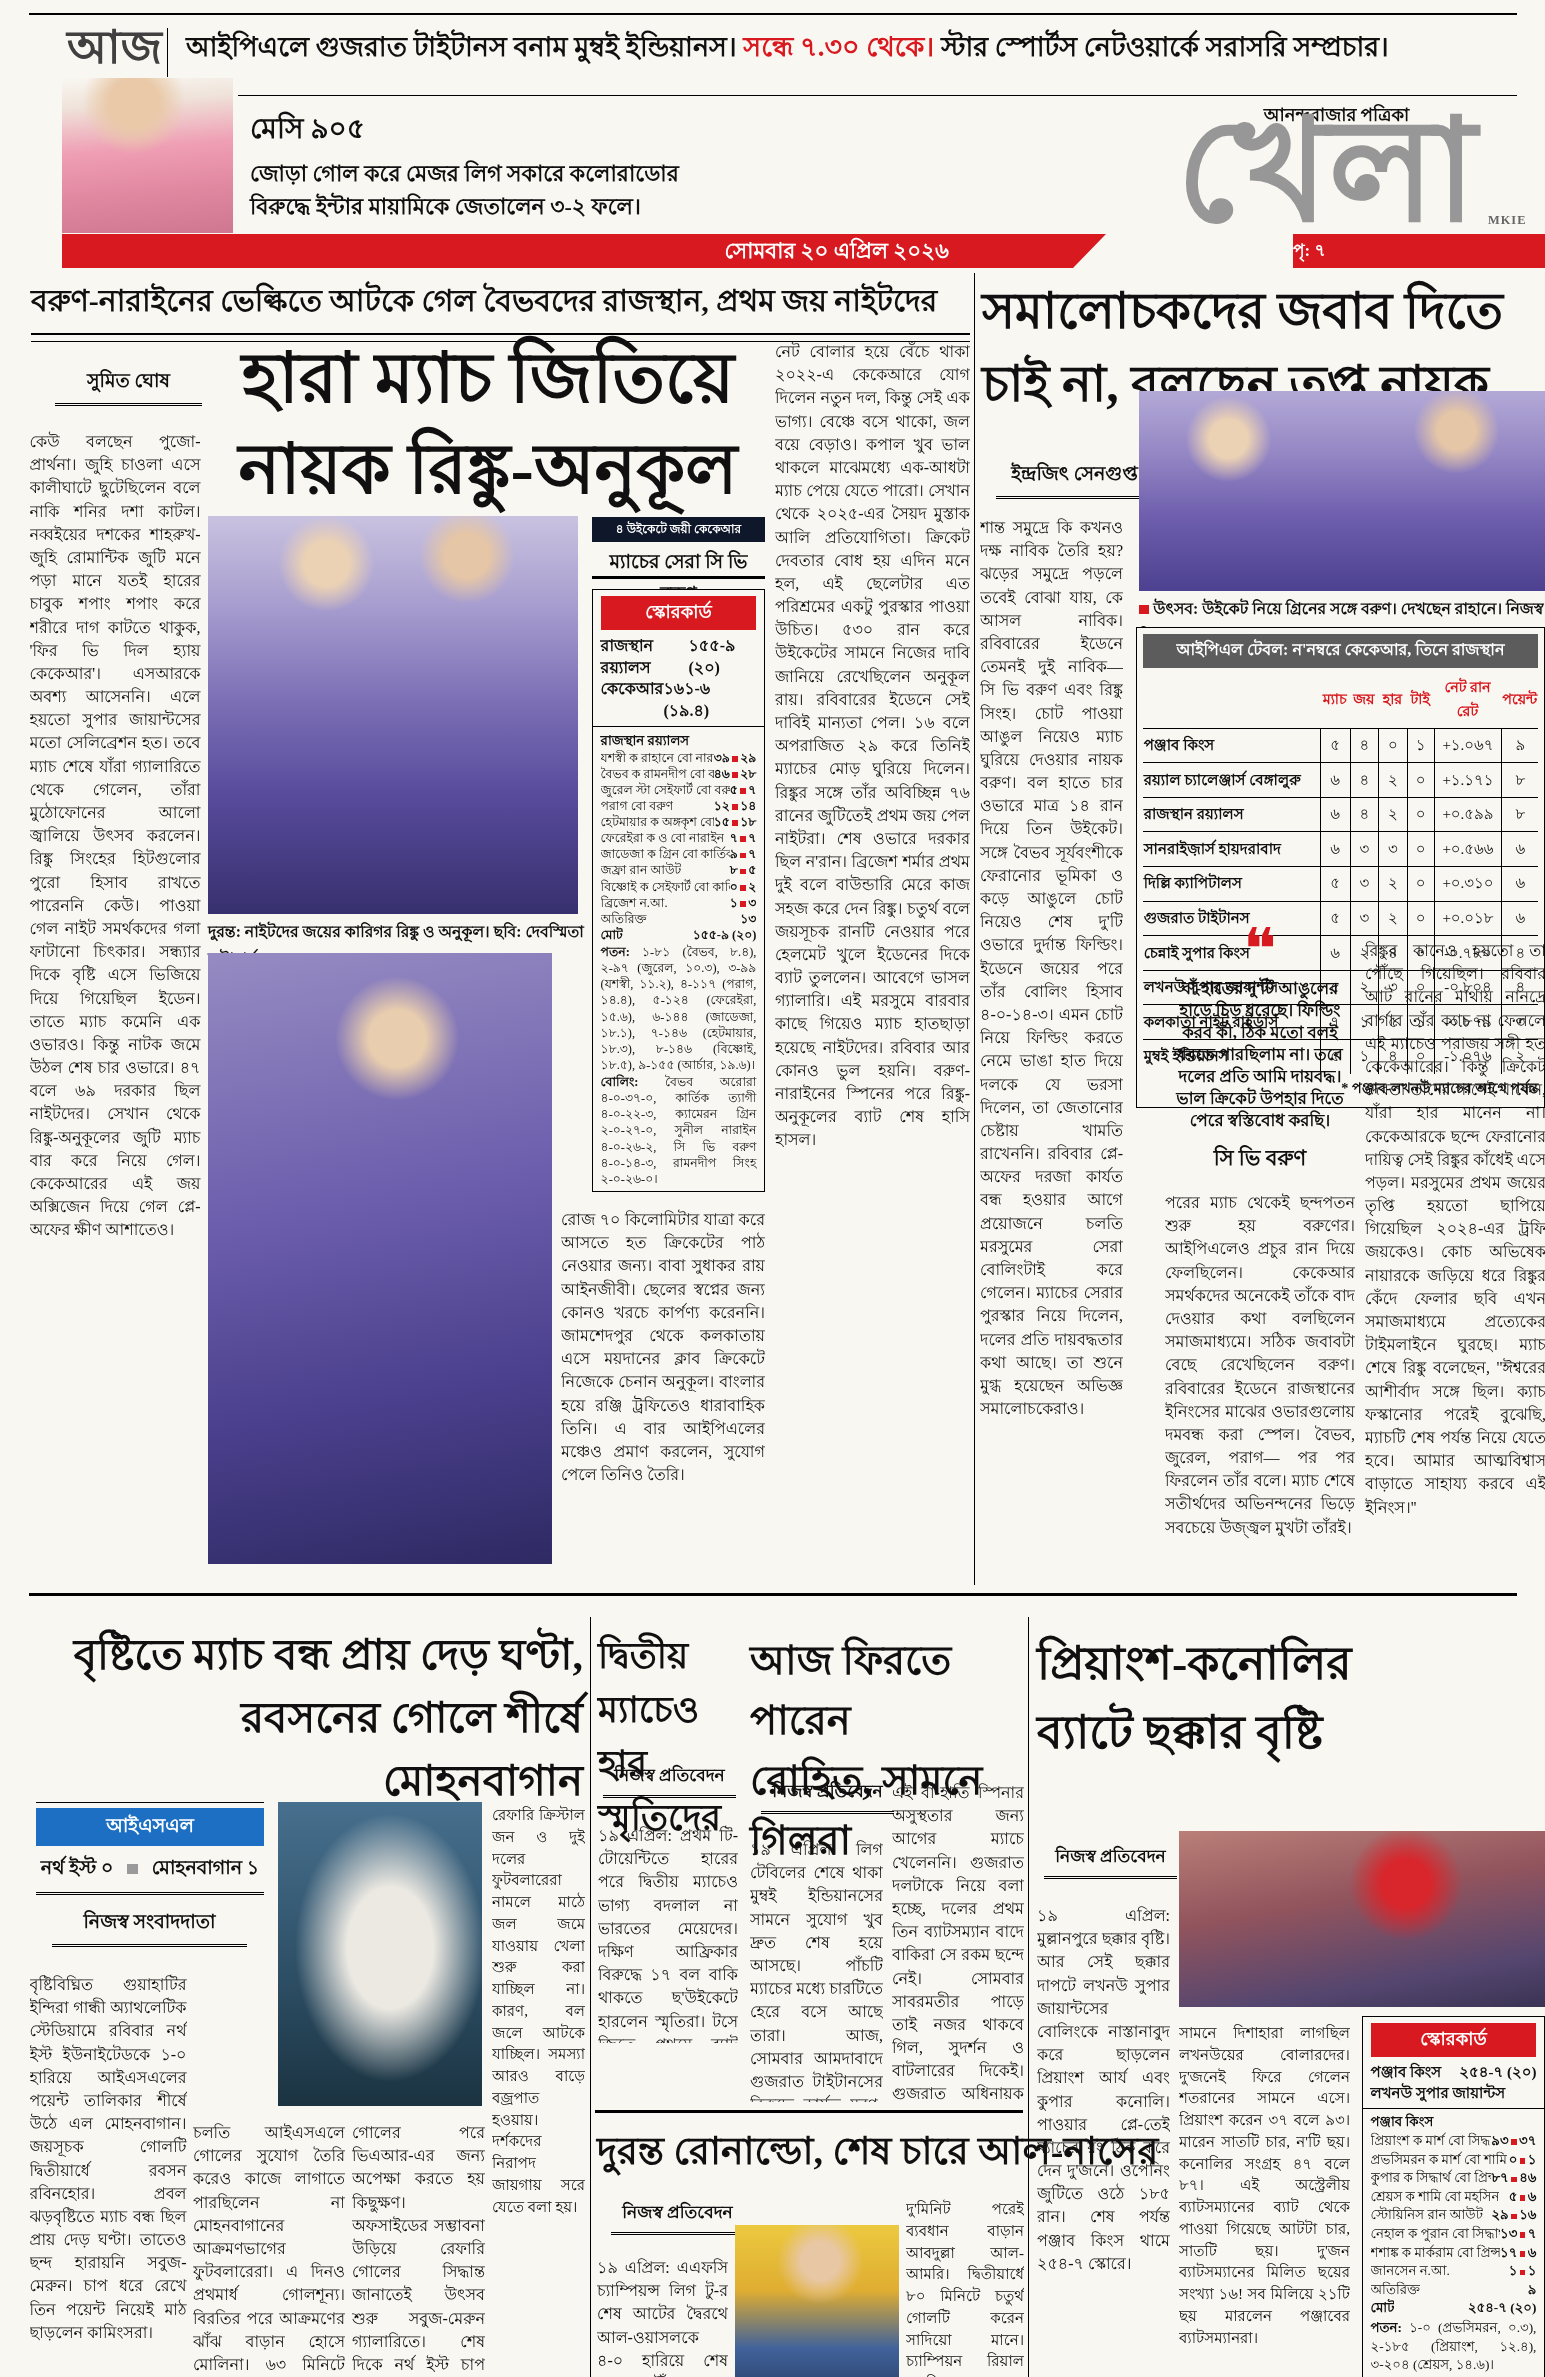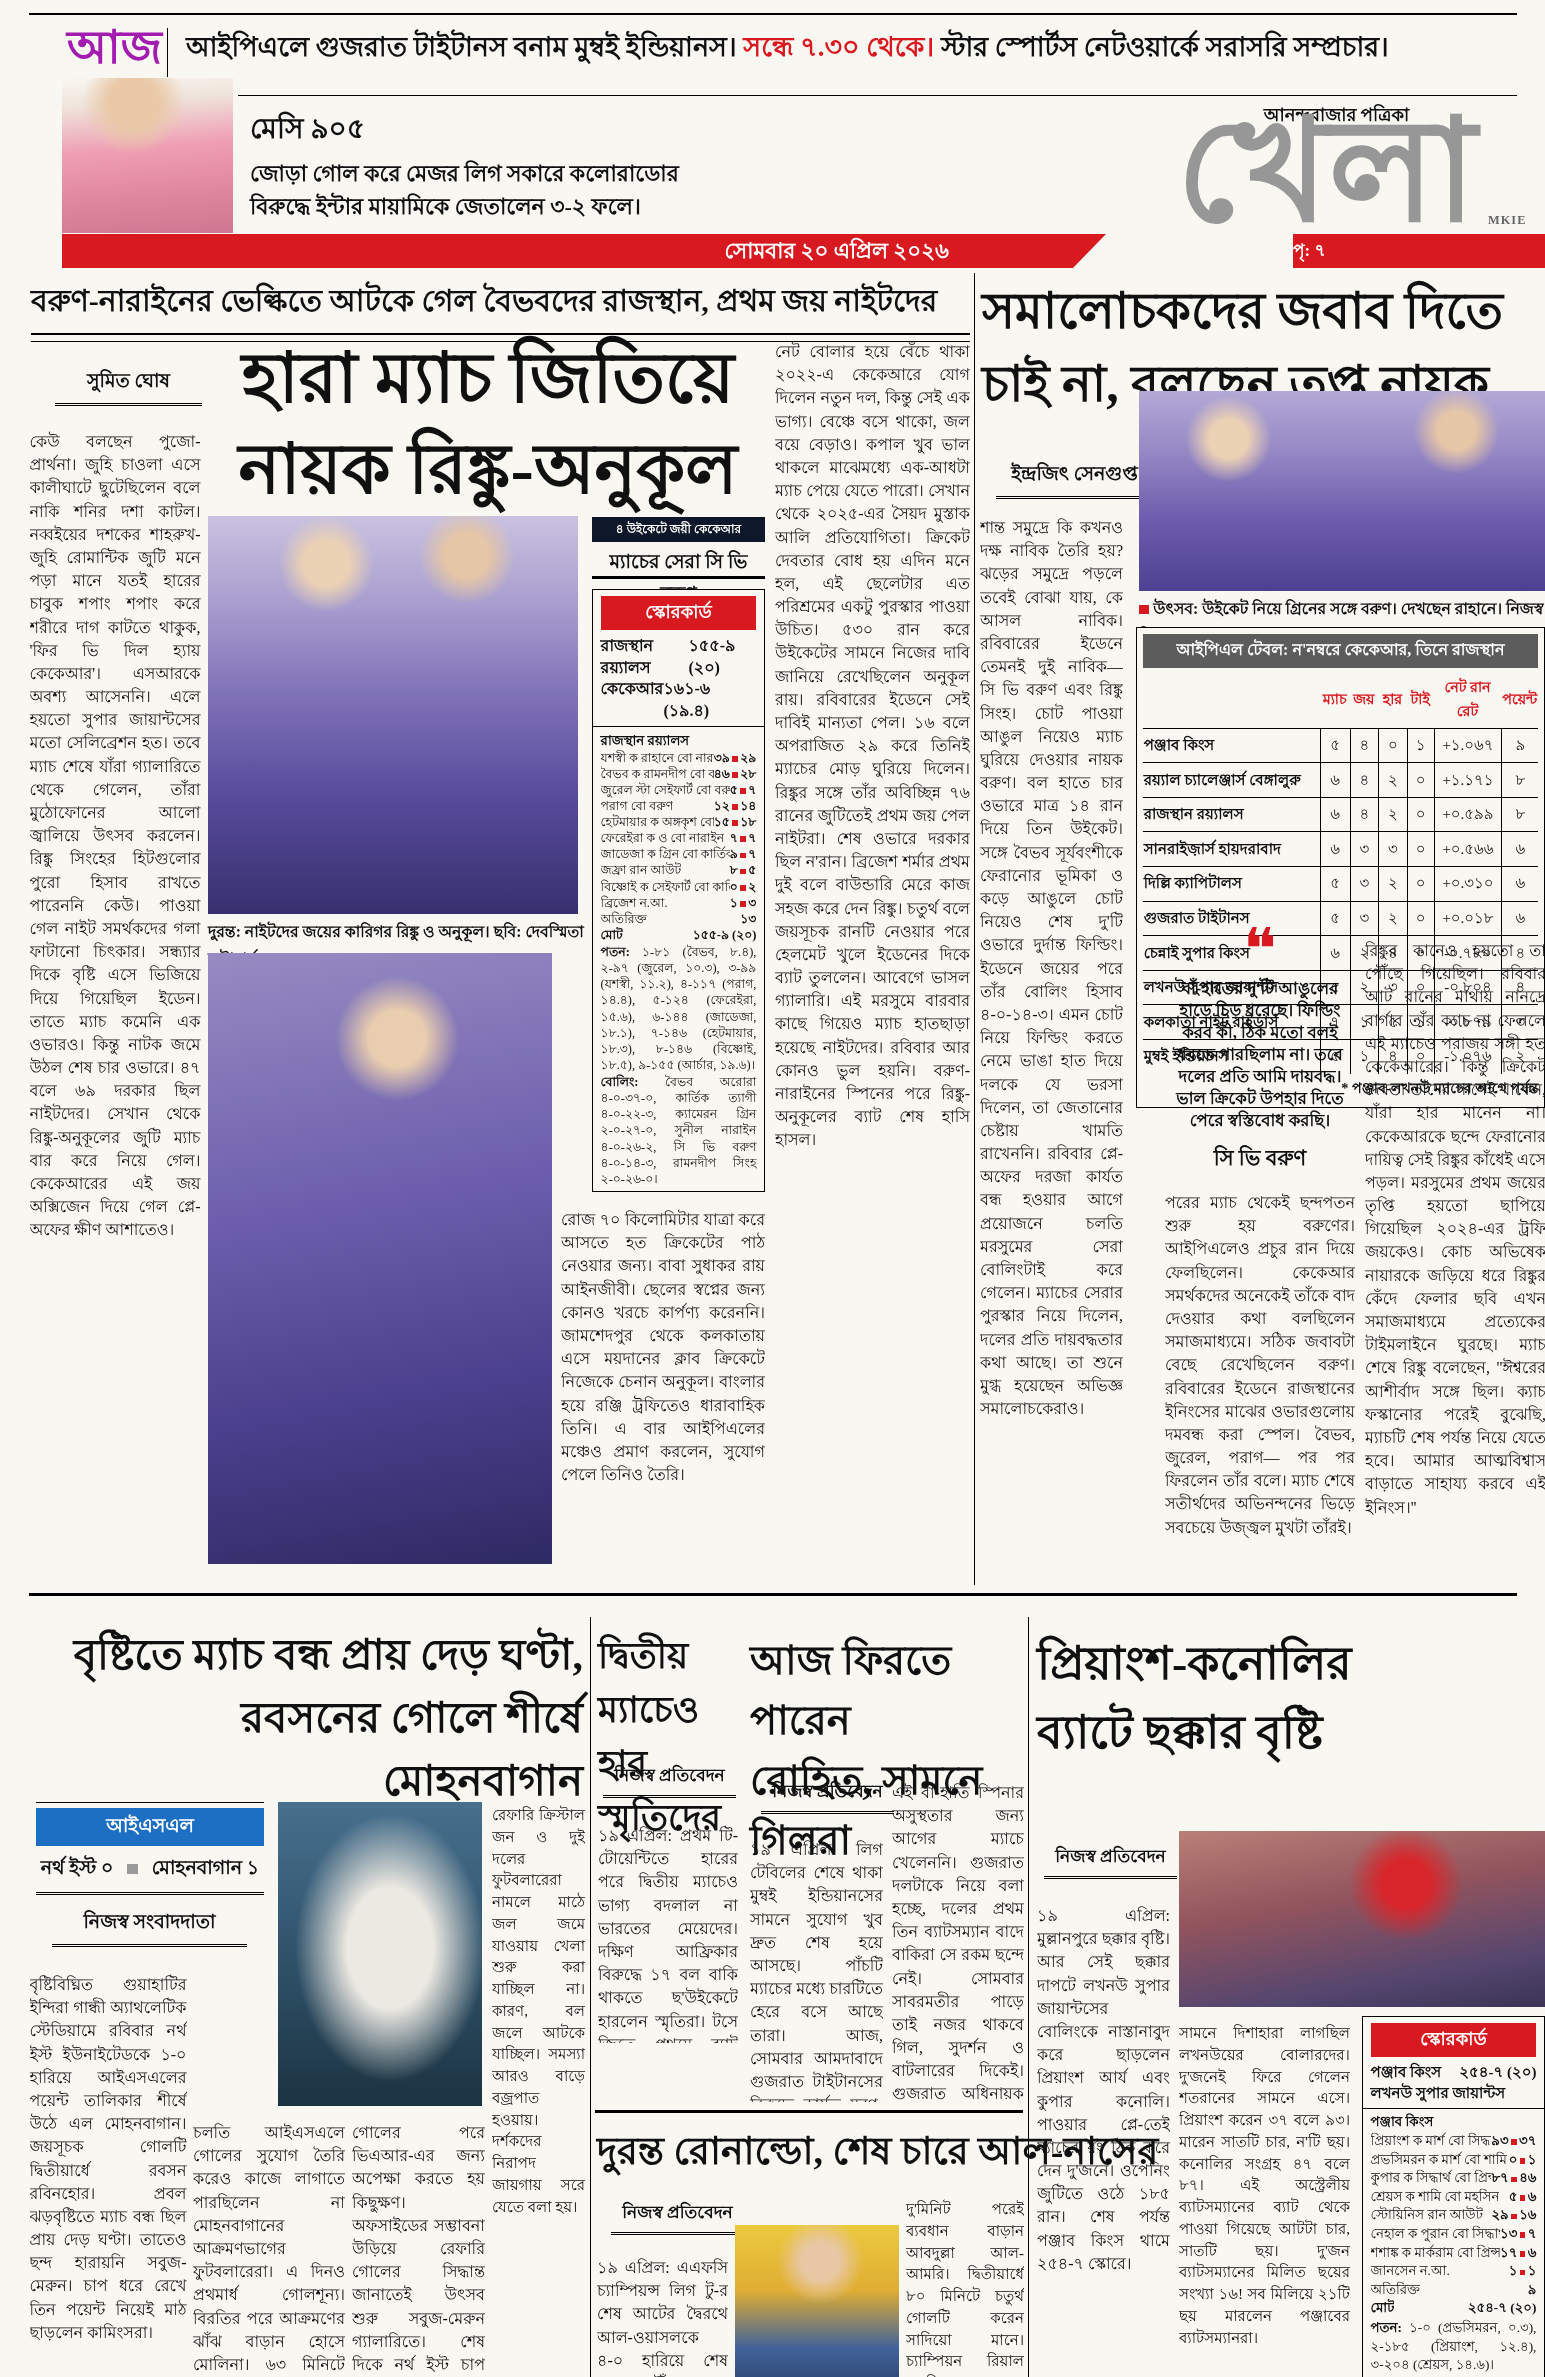--- a/index.html
+++ b/index.html
@@ -4,21 +4,21 @@
 <style>
   html,body{margin:0;padding:0;background:#888;}
   #page{position:relative;width:1545px;height:2389px;background:#f9f7f2;color:#101010;
         font-family:"Liberation Serif","DejaVu Serif",serif;overflow:hidden;}
   .abs{position:absolute;}
   .col{position:absolute;text-align:justify;font-size:16px;line-height:1.45;overflow:hidden;}
   .rule{position:absolute;background:#000;}
   .vrule{position:absolute;background:#000;width:1.4px;}
   b,strong{font-weight:700;}
   
-  .aaj{font-size:46px;font-weight:900;color:#a21caf;line-height:1.05;}
+  .aaj{font-size:46px;font-weight:900;color:#404040;line-height:1.05;}
   .banner-text{font-size:27px;font-weight:700;line-height:1.6;}
   .banner-text .hl{color:#d8191f;}
   
   .messi-title{font-size:28px;font-weight:900;}
   .messi-sub{font-size:22px;font-weight:600;line-height:1.5;}
   .brand{font-size:18px;font-weight:900;text-align:center;}
   .logo{font-size:143px;font-weight:900;color:#979797;text-align:center;line-height:1.05;z-index:1;}
   .redbar{position:absolute;background:#d8191f;height:34px;z-index:2;color:#fff;font-weight:900;}
   .code{font-size:12.4px;color:#666;font-weight:700;letter-spacing:1px;}
   

